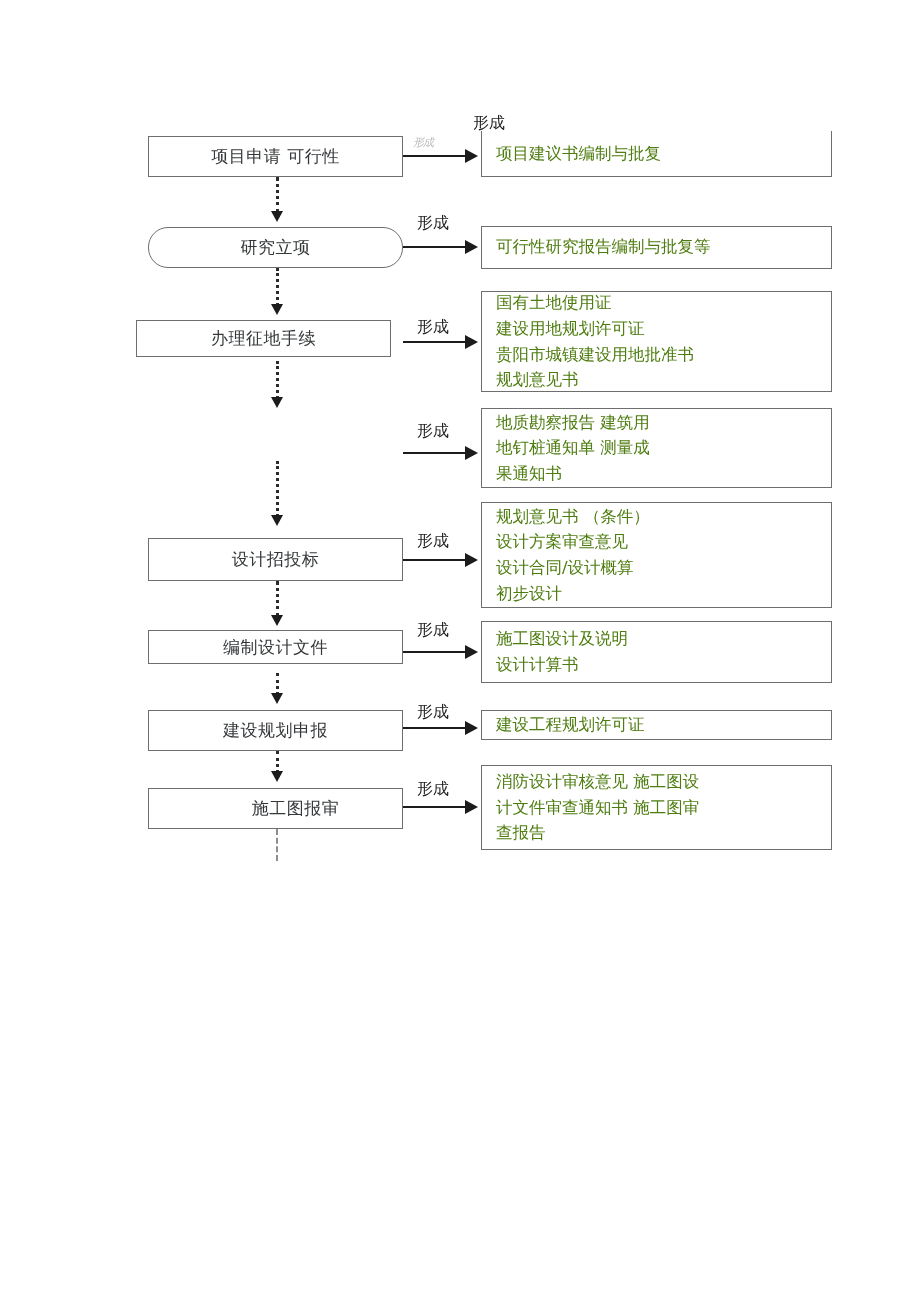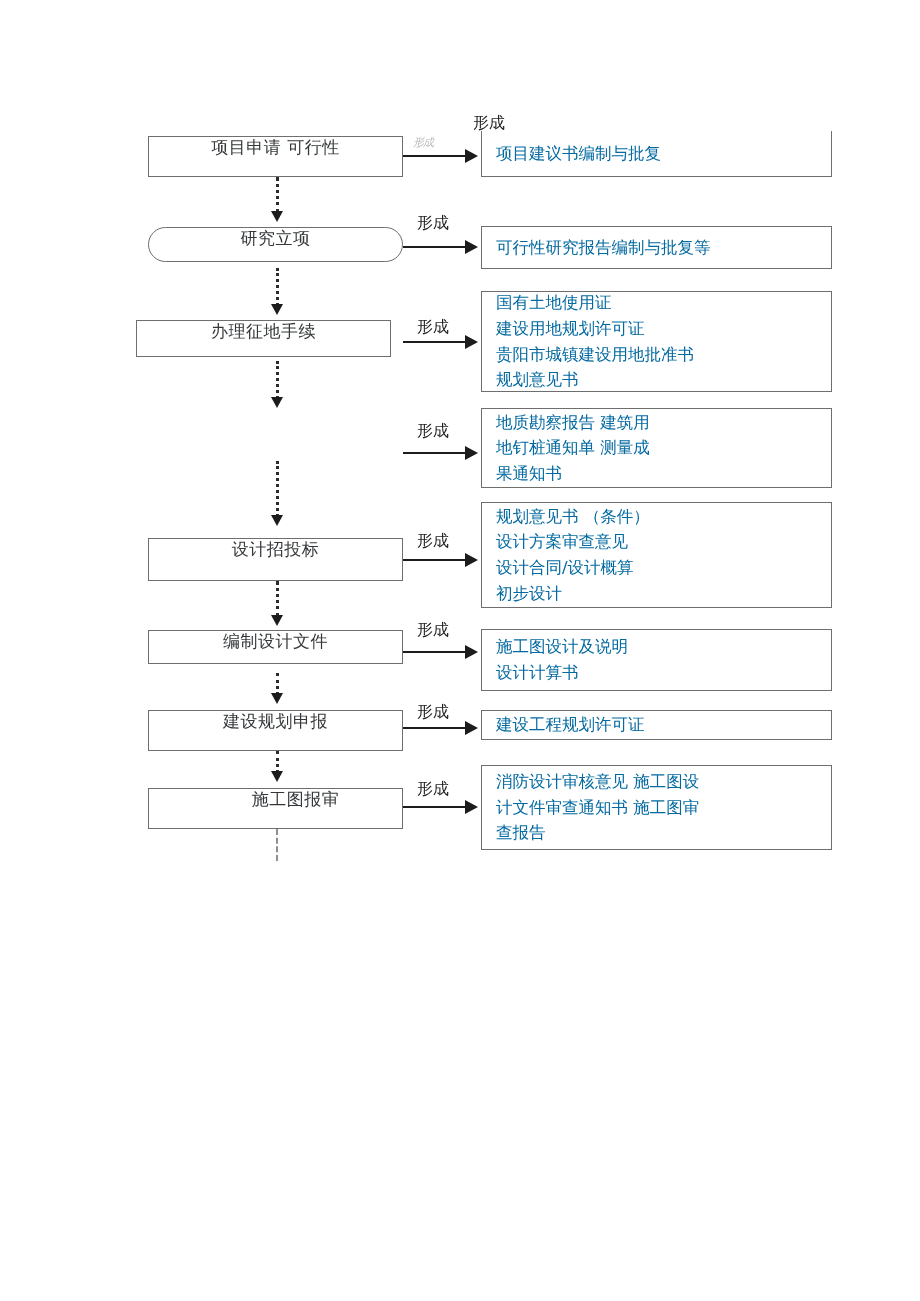--- a/index.html
+++ b/index.html
@@ -29,40 +29,40 @@
     position: absolute;
     box-sizing: border-box;
     border: 1.4px solid #6e6e6e;
     background: #ffffff;
   }
   .box.no-top {
     border-top: none;
   }
   .stage-box {
     display: flex;
-    align-items: flex-start;
+    align-items: center;
     justify-content: center;
   }
   .stage-label {
     font-size: 17px;
     line-height: 1.2;
     letter-spacing: 0.5px;
     color: #35383a;
     white-space: pre;
   }
   .output-box {
     display: flex;
     flex-direction: column;
     justify-content: center;
     padding: 6px 0 6px 14px;
   }
   .output-line {
     font-size: 16.5px;
     line-height: 1.55;
-    color: #0369a1;
+    color: #4d7c0f;
     white-space: pre;
   }
 
   
   .v-dotted {
     position: absolute;
     width: 0;
     border-left: 3px dotted #2b2b2b;
   }
   .v-dashed {
@@ -116,27 +116,27 @@
   <div class="h-line" style="left:403px; top:155px; width:62px;"></div>
   <div class="h-arrowhead" style="left:465px; top:149px;"></div>
   <div class="edge-label faded" style="left:413px; top:137px;">形成</div>
   <div class="edge-label" style="left:473px; top:115px;">形成</div>
   <div class="box output-box no-top" style="left:481px; top:131px; width:351px; height:46px;">
     <span class="output-line">项目建议书编制与批复</span>
   </div>
   <div class="v-dotted" style="left:276px; top:177px; height:36px;"></div>
   <div class="v-arrowhead" style="left:271px; top:211px;"></div>
 
-  <div class="box stage-box" style="left:148px; top:227px; width:255px; height:35px;border-radius:20px;">
+  <div class="box stage-box" style="left:148px; top:227px; width:255px; height:41px;border-radius:20px;">
     <span class="stage-label">研究立项</span>
   </div>
   <div class="h-line" style="left:403px; top:246px; width:62px;"></div>
   <div class="h-arrowhead" style="left:465px; top:240px;"></div>
   <div class="edge-label" style="left:417px; top:215px;">形成</div>
-  <div class="box output-box" style="left:481px; top:226px; width:351px; height:43px;">
+  <div class="box output-box" style="left:481px; top:226px; width:351px; height:43px;font-family:Liberation Mono, monospace;">
     <span class="output-line">可行性研究报告编制与批复等</span>
   </div>
   <div class="v-dotted" style="left:276px; top:268px; height:38px;"></div>
   <div class="v-arrowhead" style="left:271px; top:304px;"></div>
 
   <div class="box stage-box" style="left:136px; top:320px; width:255px; height:37px;">
     <span class="stage-label">办理征地手续</span>
   </div>
   <div class="h-line" style="left:403px; top:341px; width:62px;"></div>
   <div class="h-arrowhead" style="left:465px; top:335px;"></div>
@@ -175,21 +175,21 @@
   </div>
   <div class="v-dotted" style="left:276px; top:581px; height:36px;"></div>
   <div class="v-arrowhead" style="left:271px; top:615px;"></div>
 
   <div class="box stage-box" style="left:148px; top:630px; width:255px; height:34px;">
     <span class="stage-label">编制设计文件</span>
   </div>
   <div class="h-line" style="left:403px; top:651px; width:62px;"></div>
   <div class="h-arrowhead" style="left:465px; top:645px;"></div>
   <div class="edge-label" style="left:417px; top:622px;">形成</div>
-  <div class="box output-box" style="left:481px; top:621px; width:351px; height:62px;margin-top:8px;">
+  <div class="box output-box" style="left:481px; top:621px; width:351px; height:62px;">
     <span class="output-line">施工图设计及说明</span>
     <span class="output-line">设计计算书</span>
   </div>
   <div class="v-dotted" style="left:276px; top:673px; height:22px;"></div>
   <div class="v-arrowhead" style="left:271px; top:693px;"></div>
 
   <div class="box stage-box" style="left:148px; top:710px; width:255px; height:41px;">
     <span class="stage-label">建设规划申报</span>
   </div>
   <div class="h-line" style="left:403px; top:727px; width:62px;"></div>

